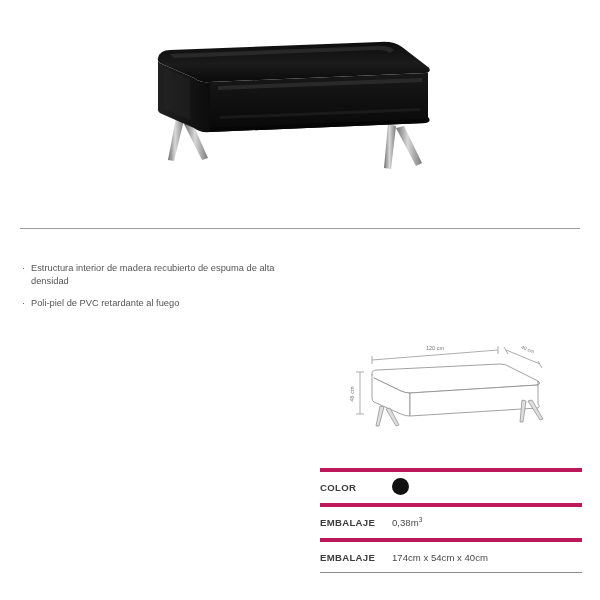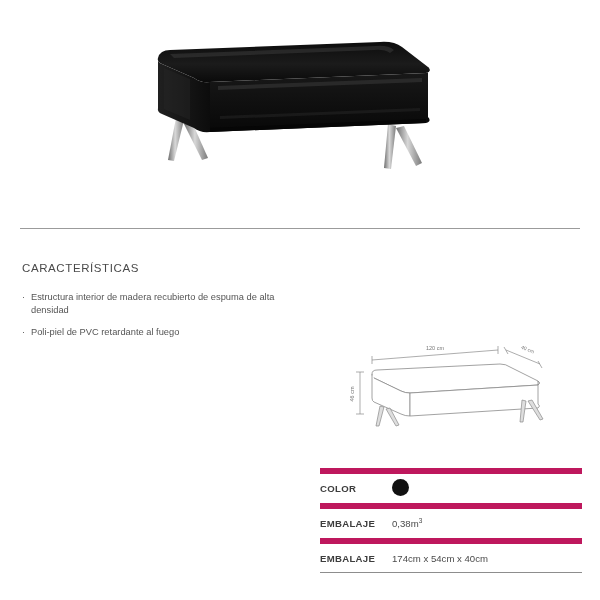--- a/index.html
+++ b/index.html
@@ -78,21 +78,21 @@
   .spec-table {
     position: absolute;
     left: 320px;
     top: 468px;
     width: 262px;
   }
   .spec-row {
     display: flex;
     align-items: center;
     height: 35px;
-    border-top: 6px solid #be185d;
+    border-top: 4px solid #be185d;
   }
   .spec-row:last-child { border-bottom: 1px solid #8d8d8d; }
   .spec-label {
     width: 72px;
     font-size: 9.6px;
     font-weight: bold;
     color: #3d3d3d;
     letter-spacing: 0.3px;
   }
   .spec-value {
@@ -155,21 +155,20 @@
       <path d="M80 96 L280 88 L280 91 L80 99 Z" fill="#2a2a2a" opacity="0.45"></path>
       <path d="M30 34 L236 26 Q248 25 254 30 L250 33 Q244 29 234 30 L34 38 Z" fill="#3d3d3d" opacity="0.5"></path>
       <path d="M24 48 L50 59 L50 100 L24 89 Z" fill="#2b2b2b" opacity="0.35"></path>
     </g>
   </svg>
 </div>
 
 <div class="top-divider"></div>
 
 <div class="characteristics">
-  <h2 class="char-title">CARACTERÍSTICAS</h2>
   <ul class="char-list">
     <li>
       <span class="bullet">·</span>
       <span>Estructura interior de madera recubierto de espuma de alta densidad</span>
     </li>
     <li>
       <span class="bullet">·</span>
       <span>Poli-piel de PVC retardante al fuego</span>
     </li>
   </ul>

